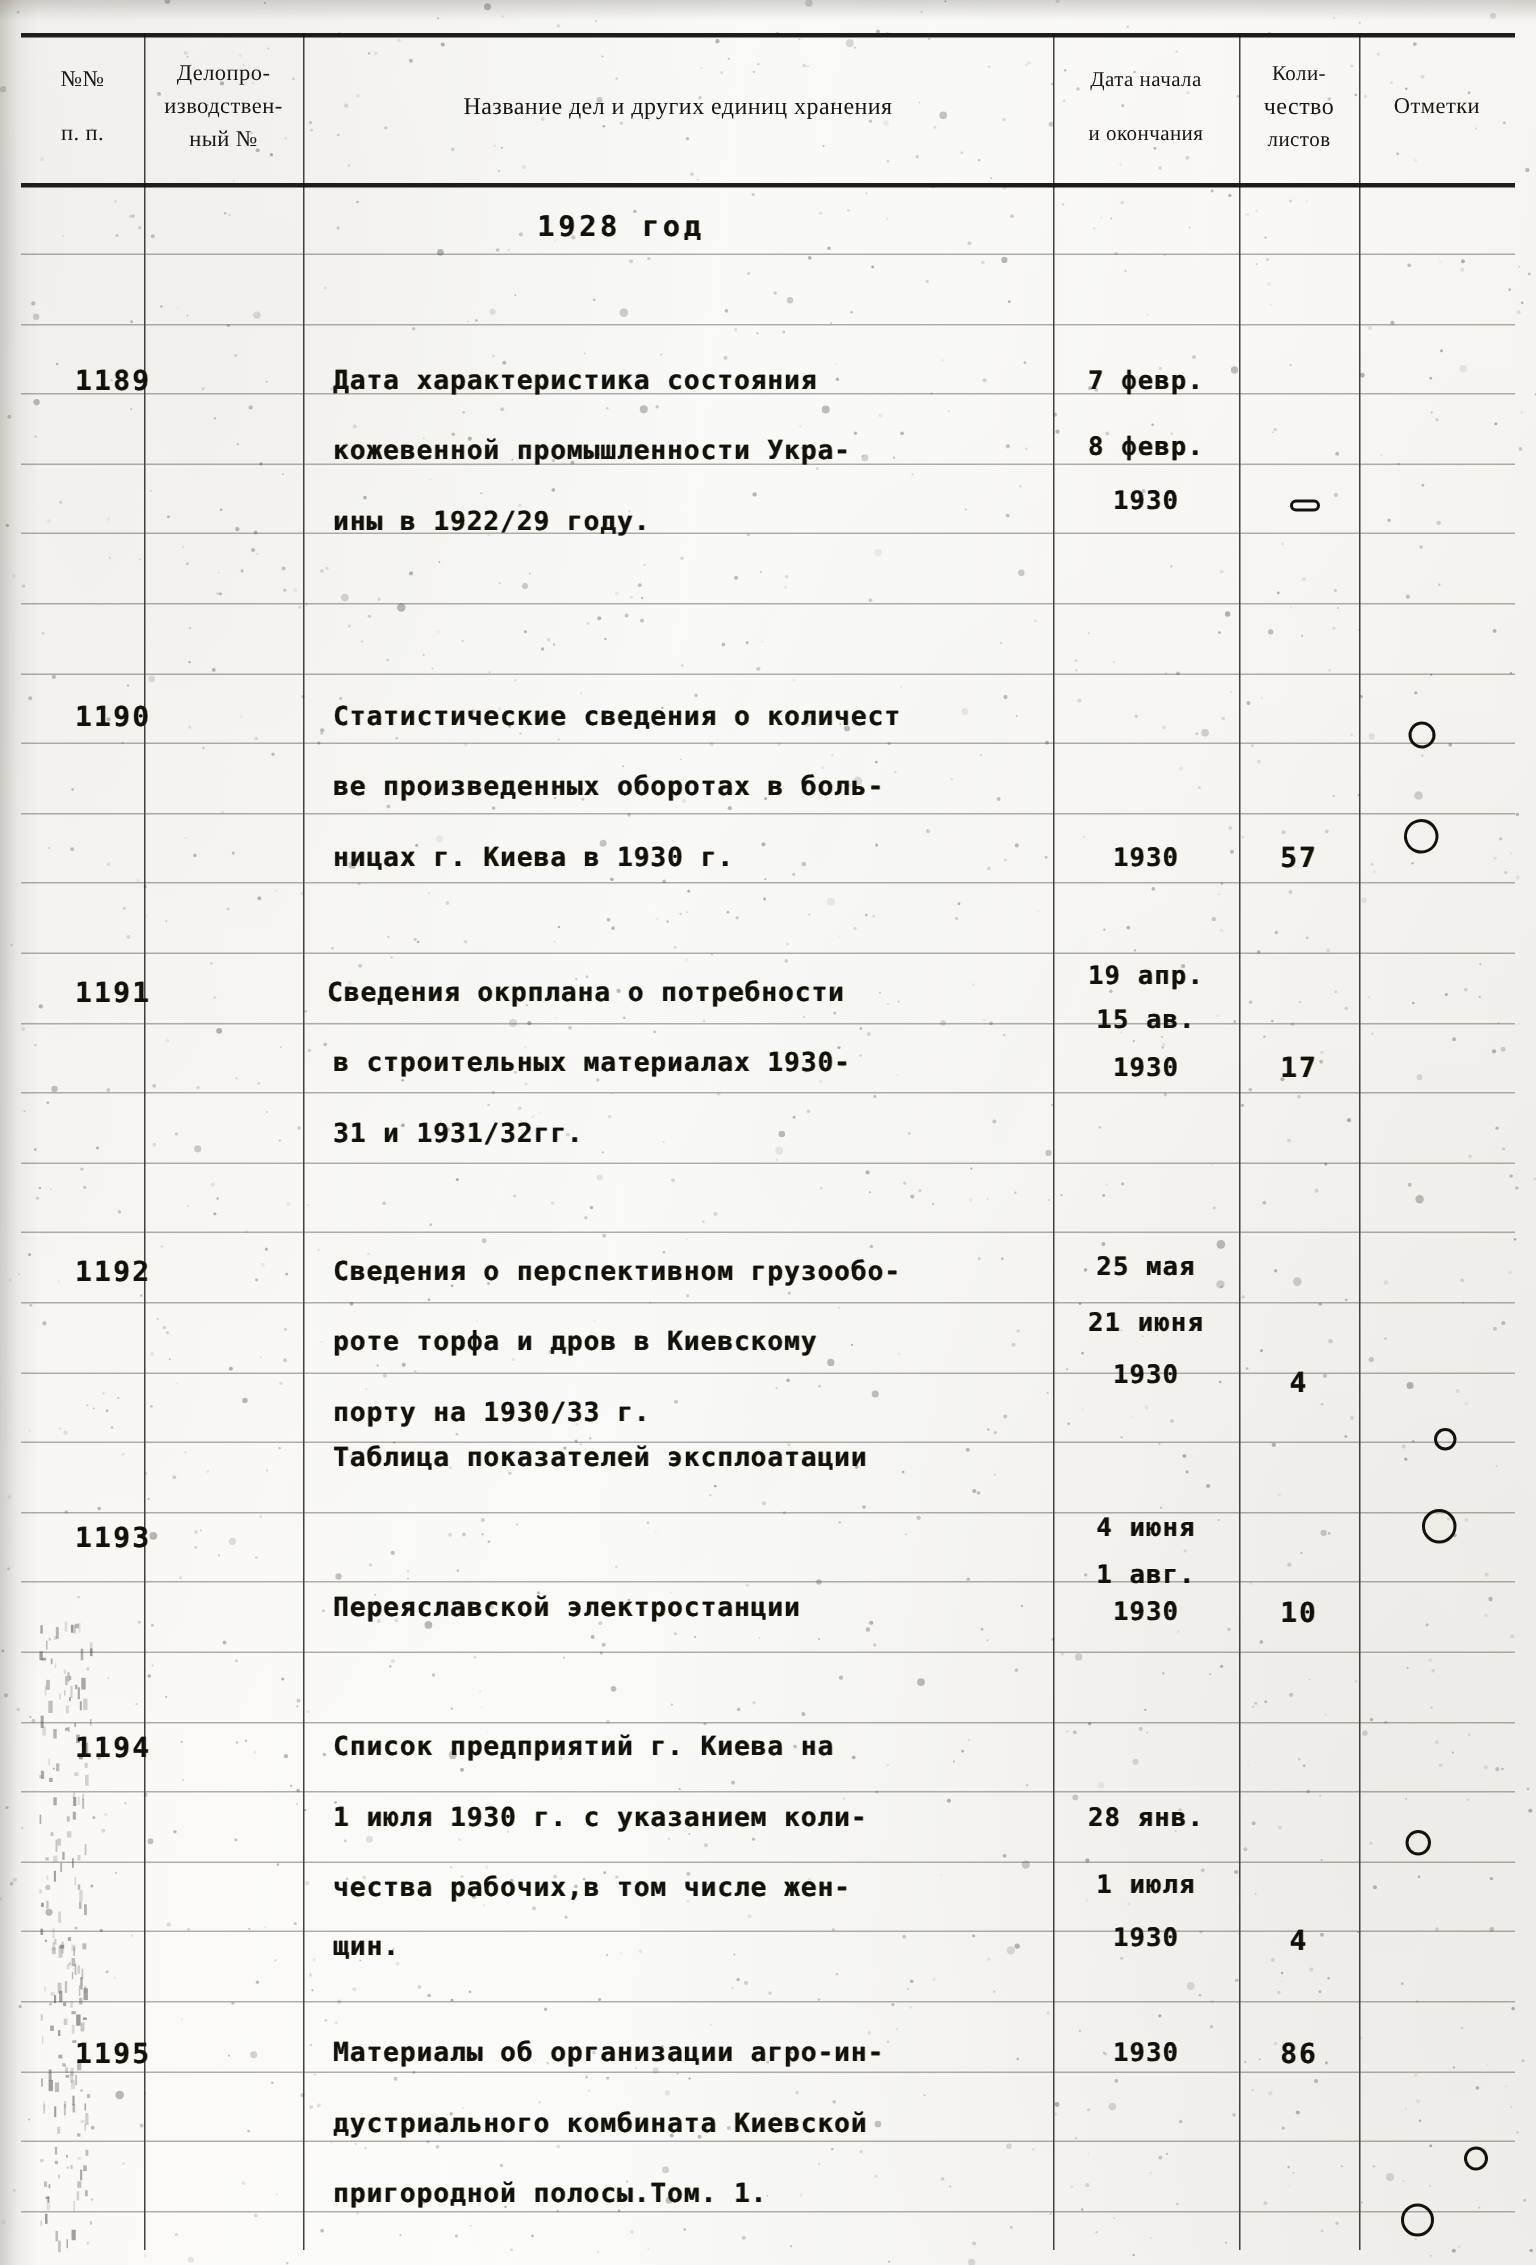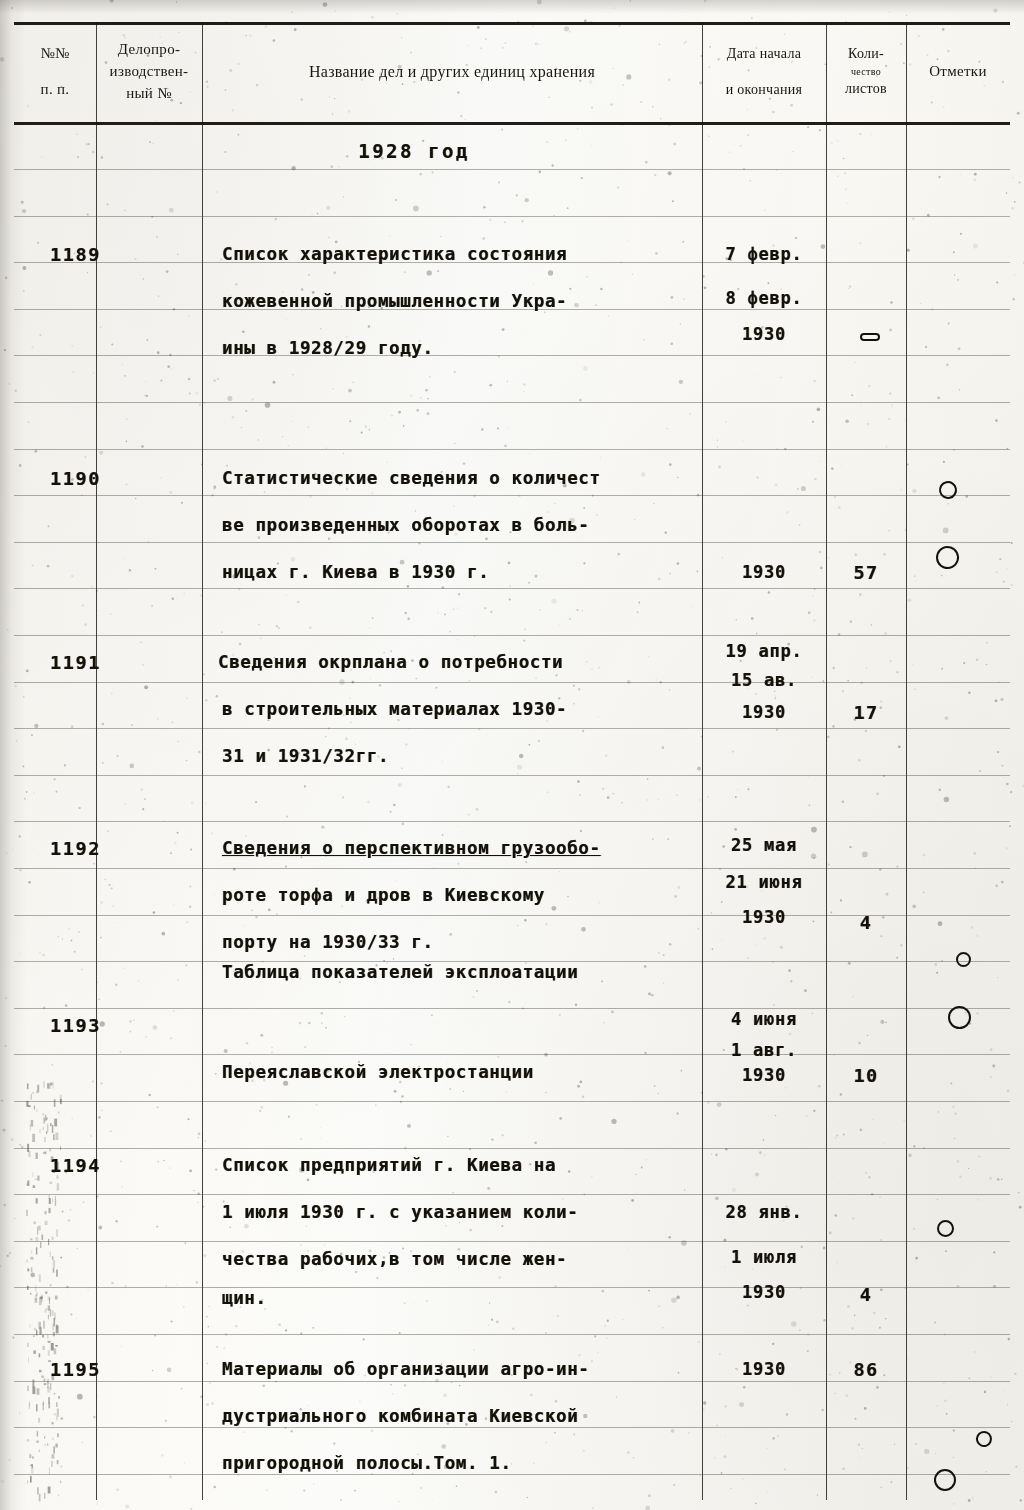--- a/index.html
+++ b/index.html
@@ -1792,21 +1792,21 @@
     </div>
     <div class="hcell" style="left:188px;width:500px;">
       <span style="font-size:16px;">Название дел и других единиц хранения</span>
     </div>
     <div class="hcell" style="left:688px;width:124px;">
       <span style="font-size:14px;">Дата начала</span>
       <span style="font-size:14px;margin-top:16px;">и окончания</span>
     </div>
     <div class="hcell" style="left:812px;width:80px;">
       <span style="font-size:14px;">Коли-</span>
-      <span style="font-size:10px;text-align:right;">чество</span>
+      <span style="font-size:16px;text-align:right;">чество</span>
       <span style="font-size:14px;">листов</span>
     </div>
     <div class="hcell" style="left:892px;width:104px;">
       <span style="font-size:15px;">Отметки</span>
     </div>
   </div>
 
   <div id="rules">
       <div class="hrule thick" style="top: 0px;"></div>
       <div class="hrule thick" style="top: 100px;"></div>
@@ -1837,42 +1837,42 @@
       <div class="hrule" style="top: 1265px;"></div>
       <div class="hrule" style="top: 1312px;"></div>
       <div class="hrule" style="top: 1359px;"></div>
       <div class="hrule" style="top: 1405px;"></div>
       <div class="hrule" style="top: 1452px;"></div>
     </div>
 
   <div id="cells">
       <div class="cell title" style="left: 400px; top: 118px; transform: translateX(-50%);">1928 год</div>
       <div class="cell num" style="left: 36px; top: 222px;">1189</div>
-      <div class="cell" style="left: 208px; top: 222px;">Список характеристика состояния</div>
+      <div class="cell" style="left: 208px; top: 222px;">Дата характеристика состояния</div>
       <div class="cell" style="left: 208px; top: 269px;">кожевенной    промышленности Укра-</div>
-      <div class="cell" style="left: 208px; top: 316px;">ины в 1928/29 году.</div>
+      <div class="cell" style="left: 208px; top: 316px;">ины в 1922/29 году.</div>
       <div class="cell date" style="left: 750px; top: 222px; transform: translateX(-50%);">7 февр.</div>
       <div class="cell date" style="left: 750px; top: 266px; transform: translateX(-50%);">8 февр.</div>
       <div class="cell date" style="left: 750px; top: 302px; transform: translateX(-50%);">1930</div>
       <div class="cell num" style="left: 36px; top: 446px;">1190</div>
       <div class="cell" style="left: 208px; top: 446px;">Статистические сведения   о количест</div>
       <div class="cell" style="left: 208px; top: 493px;">ве произведенных оборотах в боль-</div>
       <div class="cell" style="left: 208px; top: 540px;">ницах г. Киева    в 1930 г.</div>
       <div class="cell date" style="left: 750px; top: 540px; transform: translateX(-50%);">1930</div>
       <div class="cell cnt" style="left: 852px; top: 540px; transform: translateX(-50%);">57</div>
       <div class="cell num" style="left: 36px; top: 630px;">1191</div>
       <div class="cell" style="left: 204px; top: 630px;">Сведения окрплана о потребности</div>
       <div class="cell" style="left: 208px; top: 677px;">в строительных материалах 1930-</div>
       <div class="cell" style="left: 208px; top: 724px;">31 и 1931/32гг.</div>
       <div class="cell date" style="left: 750px; top: 619px; transform: translateX(-50%);">19 апр.</div>
       <div class="cell date" style="left: 750px; top: 648px; transform: translateX(-50%);">15 ав.</div>
       <div class="cell date" style="left: 750px; top: 680px; transform: translateX(-50%);">1930</div>
       <div class="cell cnt" style="left: 852px; top: 680px; transform: translateX(-50%);">17</div>
       <div class="cell num" style="left: 36px; top: 816px;">1192</div>
-      <div class="cell" style="left: 208px; top: 816px; text-decoration: underline;">Сведения о перспективном грузообо-</div>
+      <div class="cell" style="left: 208px; top: 816px;">Сведения о перспективном грузообо-</div>
       <div class="cell" style="left: 208px; top: 863px;">роте торфа и дров в Киевскому</div>
       <div class="cell" style="left: 208px; top: 910px;">порту на 1930/33 г.</div>
       <div class="cell date" style="left: 750px; top: 813px; transform: translateX(-50%);">25 мая</div>
       <div class="cell date" style="left: 750px; top: 850px; transform: translateX(-50%);">21 июня</div>
       <div class="cell date" style="left: 750px; top: 885px; transform: translateX(-50%);">1930</div>
       <div class="cell cnt" style="left: 852px; top: 890px; transform: translateX(-50%);">4</div>
       <div class="cell num" style="left: 36px; top: 993px;">1193</div>
       <div class="cell" style="left: 208px; top: 940px;">Таблица показателей эксплоатации</div>
       <div class="cell" style="left: 208px; top: 1040px;">Переяславской электростанции</div>
       <div class="cell date" style="left: 750px; top: 987px; transform: translateX(-50%);">4 июня</div>

